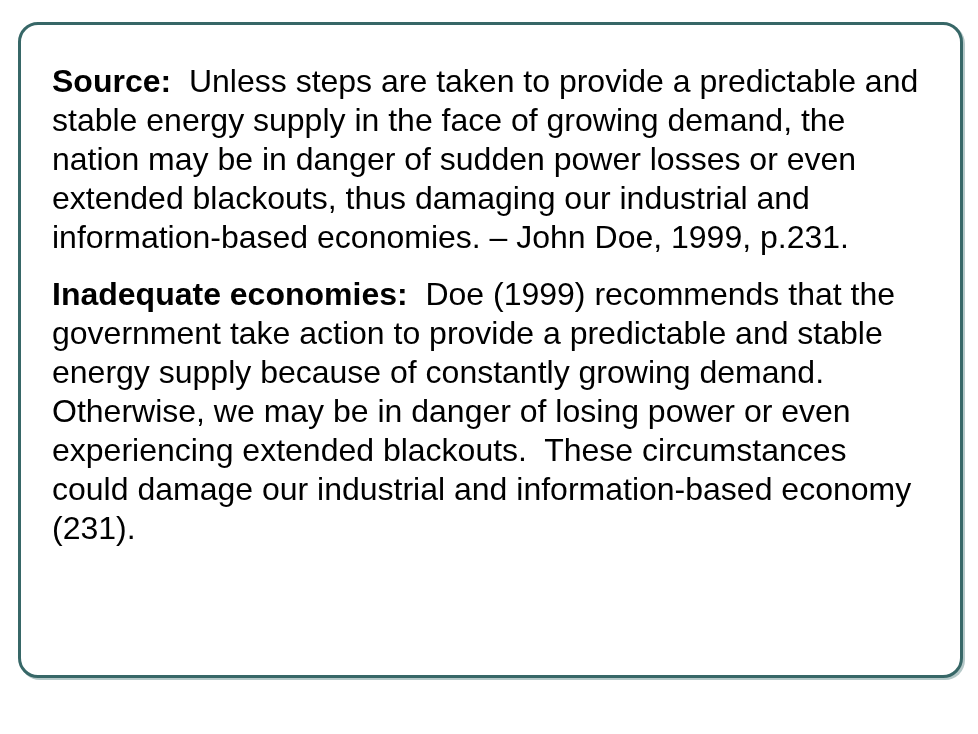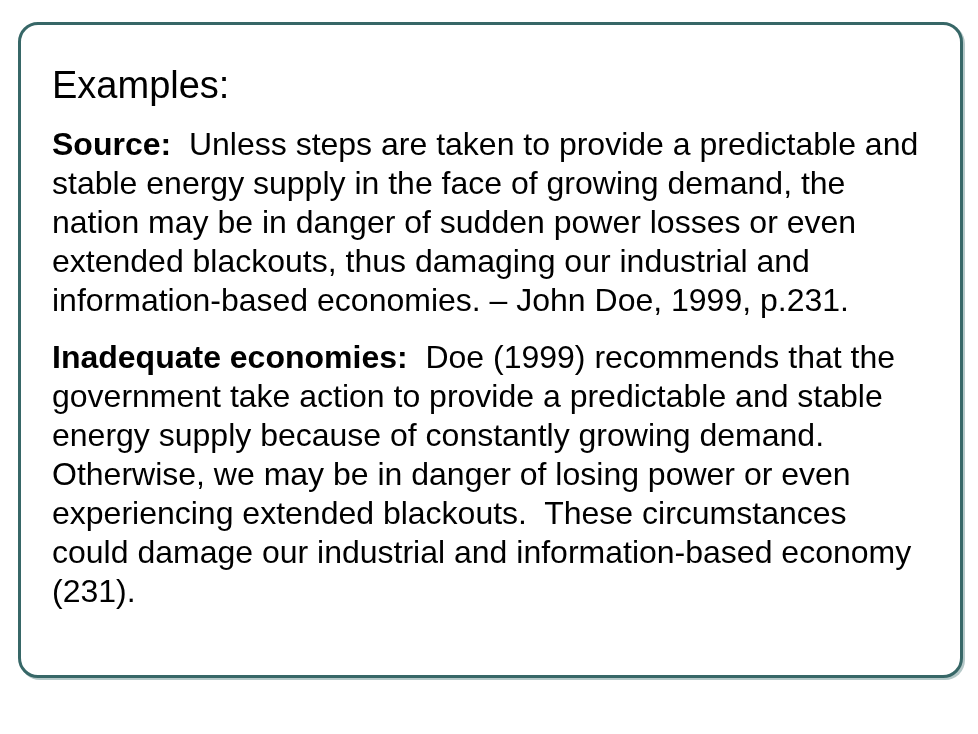--- a/index.html
+++ b/index.html
@@ -44,18 +44,17 @@
     max-width: 877px;
   }
   .slide-paragraph b {
     font-weight: 700;
   }
 </style>
 </head>
 <body>
 
 <div class="slide-frame">
-  <h1 class="slide-title">Examples:</h1>
 
   <p class="slide-paragraph"><b>Source:</b><span>  Unless steps are taken to provide a predictable and stable energy supply in the face of growing demand, the nation may be in danger of sudden power losses or even extended blackouts, thus damaging our industrial and information-based economies. – John Doe, 1999, p.231.</span></p>
 
   <p class="slide-paragraph"><b>Inadequate economies:</b><span>  Doe (1999) recommends that the government take action to provide a predictable and stable energy supply because of constantly growing demand.  Otherwise, we may be in danger of losing power or even experiencing extended blackouts.  These circumstances could damage our industrial and information-based economy (231).</span></p>
 </div>
 
 </body></html>

